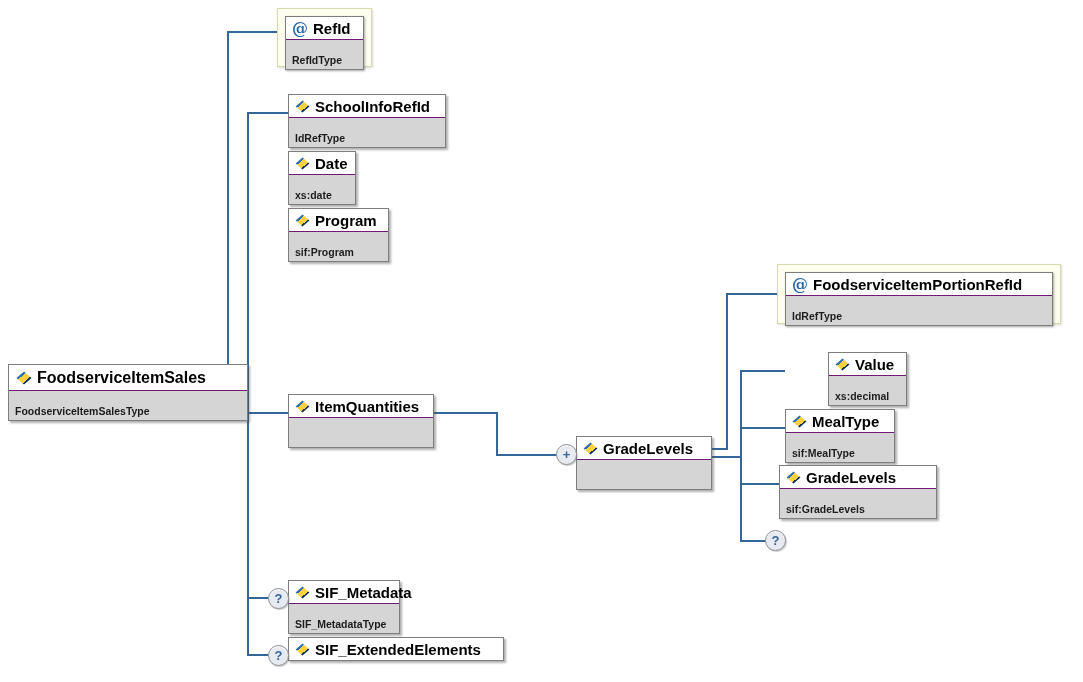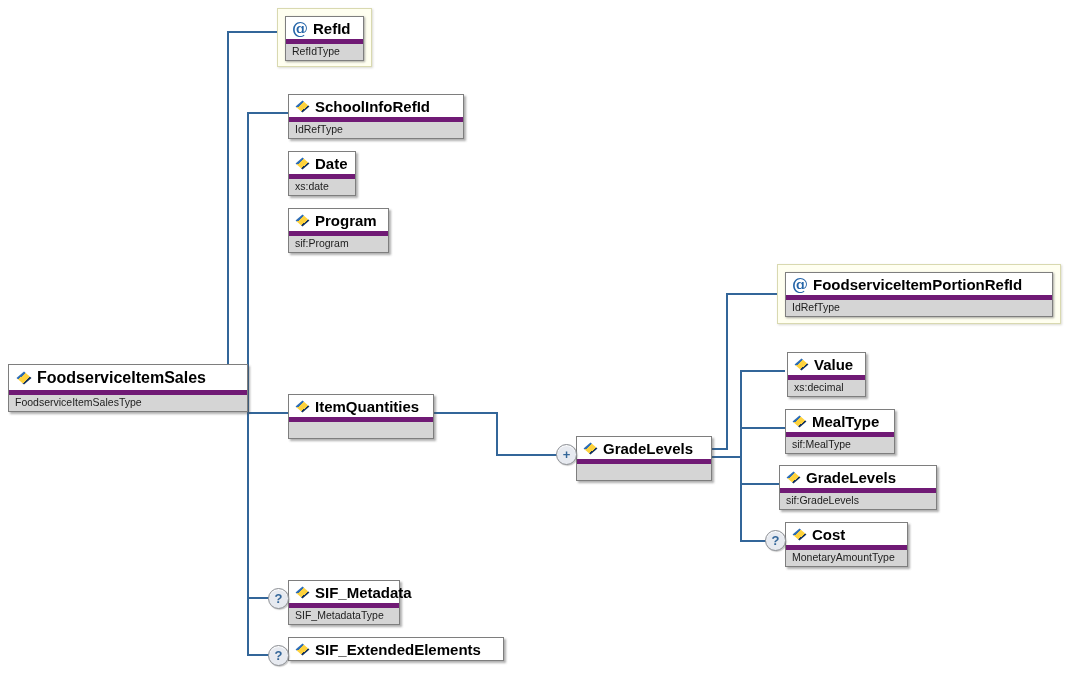--- a/index.html
+++ b/index.html
@@ -14,22 +14,23 @@
     box-shadow:1.5px 1.5px 2px rgba(80,80,80,.45);
   }
   .node-title{
     display:flex;align-items:center;gap:5px;
     padding:3px 6px 2px 6px;background:#ffffff;
     font-weight:bold;font-size:15px;color:#000;white-space:nowrap;
   }
   .node-title.lg{font-size:16px;padding:4px 7px 3px 7px;}
   .node-type{
     background:#d5d5d5;color:#1c1c1c;font-size:10.5px;
-    padding:1px 6px 2px 6px;min-height:13px;white-space:nowrap;
-    border-top:5px solid #701a75;
+    padding:14px 6px 2px 6px;min-height:13px;white-space:nowrap;
+    border-top:1px solid #701a75;
+    font-weight:bold;
   }
   
   .attr-wrap{
     position:absolute;box-sizing:border-box;background:#fffff0;
     border:1px solid #d9d9b0;padding:7px;
     box-shadow:1px 1px 2px rgba(150,150,130,.35);
   }
   .attr-wrap .node{position:relative;box-shadow:1px 1px 2px rgba(80,80,80,.5);}
   .at-glyph{
     color:#2565a8;font-family:"DejaVu Serif",serif;font-weight:bold;
@@ -105,21 +106,21 @@
   <div class="attr-wrap" style="left:277px;top:8px;width:95px;height:59px">
     <div class="node">
       <div class="node-title">
         <span class="at-glyph">@</span>
         <span>RefId</span>
       </div>
       <div class="node-type">RefIdType</div>
     </div>
   </div>
 
-  <div class="node" style="left:288px;top:94px;width:176px">
+  <div class="node" style="left:288px;top:94px;width:158px">
     <div class="node-title">
       <svg class="el-icon" width="15" height="13" viewBox="0 0 16 14">
           <polygon points="8,0.5 15.5,7 8,13.5 0.5,7" fill="url(#dg)"></polygon>
         </svg>
       <span>SchoolInfoRefId</span>
     </div>
     <div class="node-type">IdRefType</div>
   </div>
 
   <div class="node" style="left:288px;top:151px;width:68px">
@@ -165,21 +166,21 @@
   <div class="attr-wrap" style="left:777px;top:264px;width:284px;height:60px">
     <div class="node">
       <div class="node-title">
         <span class="at-glyph">@</span>
         <span>FoodserviceItemPortionRefId</span>
       </div>
       <div class="node-type">IdRefType</div>
     </div>
   </div>
 
-  <div class="node" style="left:787px;top:352px;width:79px">
+  <div class="node" style="left:828px;top:352px;width:79px">
     <div class="node-title">
       <svg class="el-icon" width="15" height="13" viewBox="0 0 16 14">
           <polygon points="8,0.5 15.5,7 8,13.5 0.5,7" fill="url(#dg)"></polygon>
         </svg>
       <span>Value</span>
     </div>
     <div class="node-type">xs:decimal</div>
   </div>
 
   <div class="node" style="left:785px;top:409px;width:110px">
@@ -195,29 +196,20 @@
   <div class="node" style="left:779px;top:465px;width:158px">
     <div class="node-title">
       <svg class="el-icon" width="15" height="13" viewBox="0 0 16 14">
           <polygon points="8,0.5 15.5,7 8,13.5 0.5,7" fill="url(#dg)"></polygon>
         </svg>
       <span>GradeLevels</span>
     </div>
     <div class="node-type">sif:GradeLevels</div>
   </div>
 
-  <div class="node" style="left:785px;top:522px;width:123px">
-    <div class="node-title">
-      <svg class="el-icon" width="15" height="13" viewBox="0 0 16 14">
-          <polygon points="8,0.5 15.5,7 8,13.5 0.5,7" fill="url(#dg)"></polygon>
-        </svg>
-      <span>Cost</span>
-    </div>
-    <div class="node-type">MonetaryAmountType</div>
-  </div>
 
   <div class="node" style="left:288px;top:580px;width:112px">
     <div class="node-title">
       <svg class="el-icon" width="15" height="13" viewBox="0 0 16 14">
           <polygon points="8,0.5 15.5,7 8,13.5 0.5,7" fill="url(#dg)"></polygon>
         </svg>
       <span>SIF_Metadata</span>
     </div>
     <div class="node-type">SIF_MetadataType</div>
   </div>

